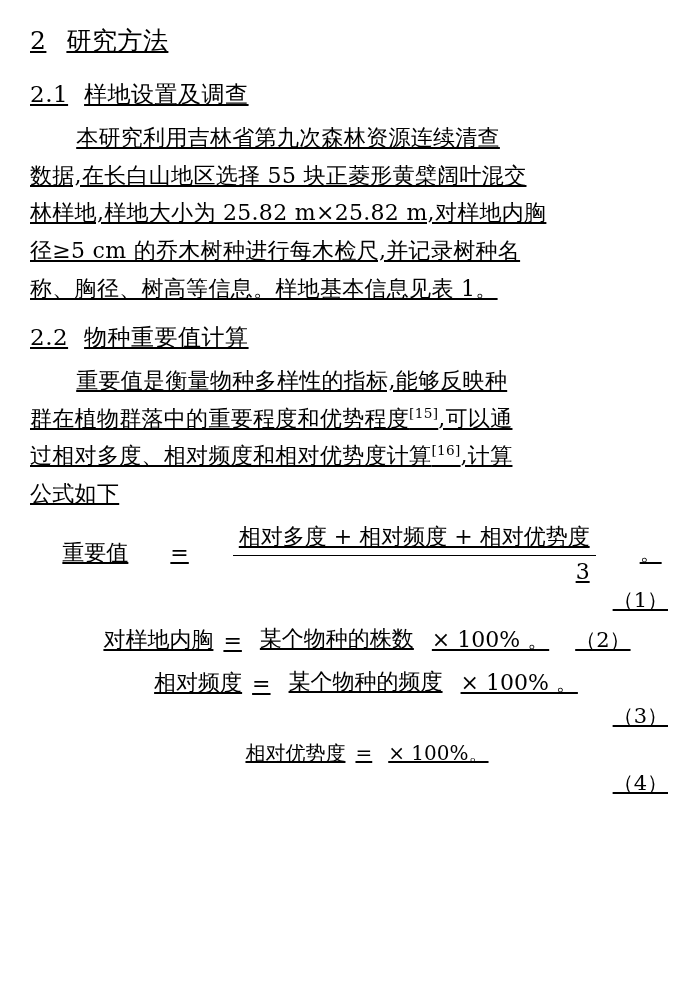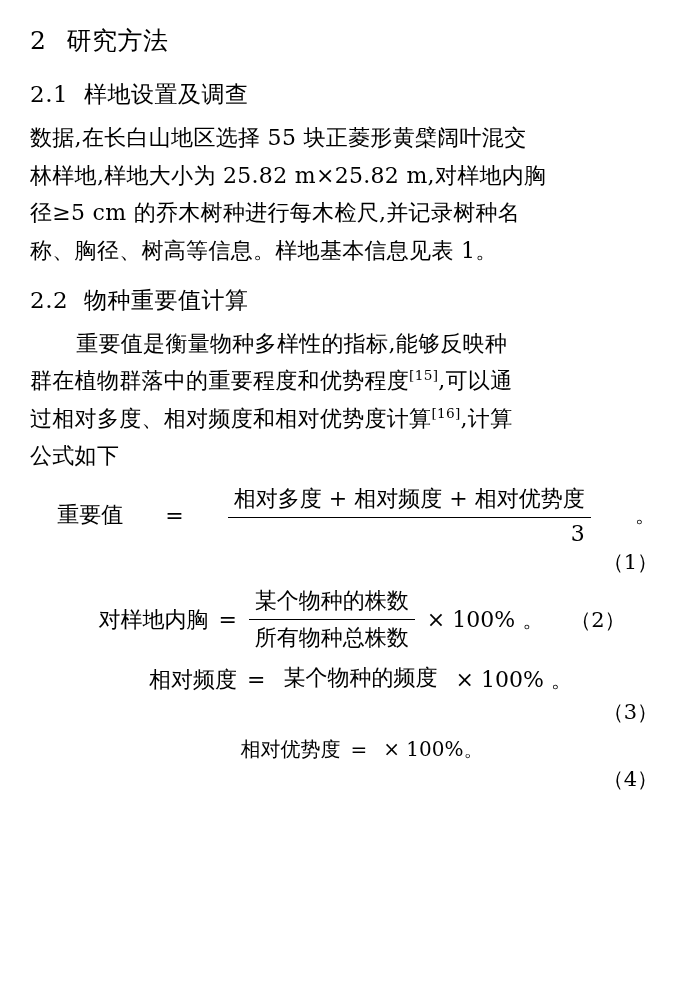--- a/index.html
+++ b/index.html
@@ -15,21 +15,22 @@
     overflow: hidden;
   }
   .page {
     position: relative;
     width: 700px;
     height: 996px;
     padding: 0;
     box-sizing: border-box;
   }
   .content {
-    padding: 18px 24px 0 30px;
+    padding: 18px 14px 0 30px;
+    text-decoration: underline;
   }
   h1.sec {
     font-size: 25px;
     font-weight: normal;
     margin: 6px 0 22px 0;
     letter-spacing: 0.5px;
     font-family: "DejaVu Serif", "Liberation Serif", serif;
   }
   h1.sec .num { margin-right: 20px; }
   h2.subsec {
@@ -118,20 +119,23 @@
 
     <h1 class="sec">
       <span class="num">2</span><span>研究方法</span>
     </h1>
 
     <h2 class="subsec">
       <span class="num">2.1</span><span>样地设置及调查</span>
     </h2>
 
     <p class="body">
+      <span class="indent"></span><span>本研究利用吉林省第九次森林资源连续清查</span>
+    </p>
+    <p class="body">
       <span>数据,在长白山地区选择 55 块正菱形黄檗阔叶混交</span>
     </p>
     <p class="body">
       <span>林样地,样地大小为 25.82 m×25.82 m,对样地内胸</span>
     </p>
     <p class="body">
       <span>径≥5 cm 的乔木树种进行每木检尺,并记录树种名</span>
     </p>
     <p class="body">
       <span>称、胸径、树高等信息。样地基本信息见表 1。</span>
@@ -166,21 +170,20 @@
       </div>
     </div>
     <div class="eqnum">（1）</div>
 
     <div class="formula-row">
       <div class="formula f2">
         <span class="lhs">对样地内胸</span>
         <span class="eq">=</span>
         <span class="frac">
           <span class="num-part">某个物种的株数</span>
-          <span class="den-part">所有物种总株数</span>
         </span>
         <span class="tail">× 100% 。</span>
         <span class="eqnum-inline">（2）</span>
       </div>
     </div>
 
     <div class="formula-row">
       <div class="formula f3">
         <span class="lhs">相对频度</span>
         <span class="eq">=</span>

